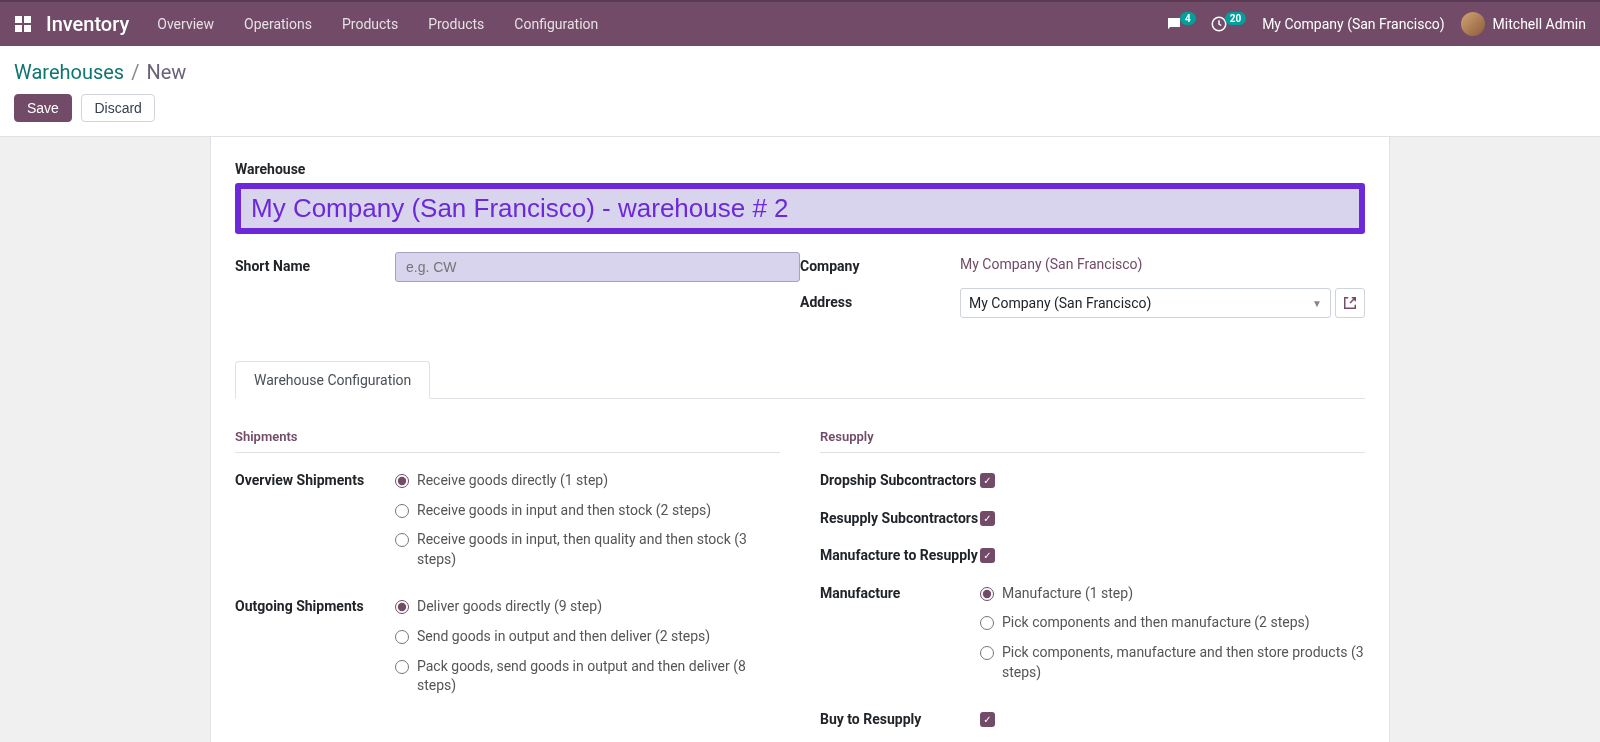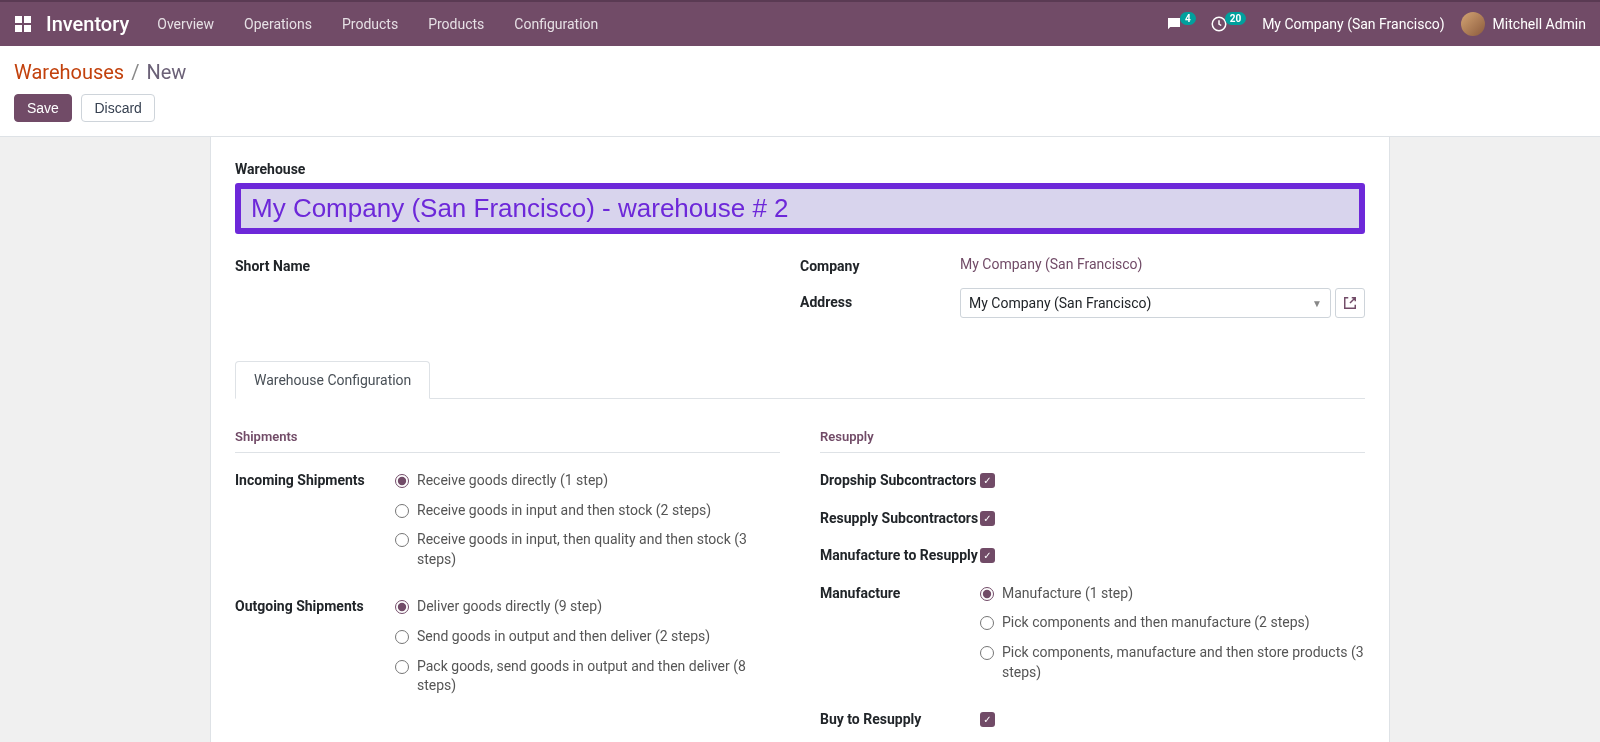--- a/index.html
+++ b/index.html
@@ -12,21 +12,21 @@
 .nav-item { padding: 6px 14px; color: #e6e0e5; cursor: pointer; font-size: 14px; border-radius: 3px; }
 .topbar-right { margin-left: auto; display: flex; align-items: center; gap: 16px; }
 .systray { display: flex; align-items: center; gap: 14px; }
 .badge-group { position: relative; display: flex; align-items: center; }
 .badge { background: #00a09d; color: #fff; font-size: 10px; font-weight: 700; border-radius: 9px; padding: 1px 5px; margin-left: -3px; position: relative; top: -6px; }
 .company-switch { color: #fff; font-size: 14px; }
 .avatar { width: 24px; height: 24px; border-radius: 50%; background: linear-gradient(135deg,#d4a574,#8b5a3c); display: inline-block; }
 .user { display: flex; align-items: center; gap: 8px; }
 .crumbs { background: #fff; padding: 14px 14px 0 14px; }
 .crumb-row { font-size: 20px; color: #6b6177; }
-.crumb-link { color: #c2410c; text-decoration: none; }
+.crumb-link { color: #0f766e; text-decoration: none; }
 .crumb-sep { color: #888; margin: 0 2px; }
 .btnbar { padding: 10px 30px 14px 14px; background: #fff; border-bottom: 1px solid #dee2e6; }
 .btn { padding: 5px 12px; font-size: 14px; border-radius: 4px; cursor: pointer; border: 1px solid #ced4da; background: #fff; color: #374151; margin-right: 6px; }
 .btn-primary { background: #714b67; color: #fff; border-color: #714b67; }
 .sheet-wrap { display: flex; justify-content: center; padding: 0; background: #f0f0f0; min-height: calc(100vh - 140px); }
 .sheet { background: #fff; width: 1180px; max-width: 100%; border: 1px solid #dee2e6; border-top: none; padding: 24px 24px 40px 24px; }
 .form-label { font-weight: 700; color: #212529; font-size: 14px; margin-bottom: 6px; display: block; }
 .name-input { width: 100%; font-size: 26px; padding: 4px 10px; border: 6px solid #6d28d9; background: #d8d4ed; color: #6d28d9; border-radius: 3px; }
 .form-grid { display: grid; grid-template-columns: 1fr 1fr; margin-top: 18px; }
 .field-row { display: flex; align-items: flex-start; margin-bottom: 14px; }
@@ -116,20 +116,23 @@
   <div class="sheet">
 
     <label class="form-label">Warehouse</label>
     <input class="name-input" value="My Company (San Francisco) - warehouse # 2" style="">
 
     <div class="form-grid">
 
       <div>
         <div class="field-row">
           <div class="lbl">Short Name</div>
+          <div class="val">
+            <input class="text-input" placeholder="e.g. CW" style="">
+          </div>
         </div>
       </div>
 
       <div>
         <div class="field-row">
           <div class="lbl">Company</div>
           <div class="val">
             <span class="link-val">My Company (San Francisco)</span>
           </div>
         </div>
@@ -157,21 +160,21 @@
       <div class="tab">Warehouse Configuration</div>
     </div>
 
     
     <div class="config-grid">
 
       <div>
         <div class="section-title">Shipments</div>
 
         <div class="cfg-row">
-          <div class="lbl">Incoming Shipments</div>
+          <div class="lbl">Overview Shipments</div>
           <div class="val">
             <label class="radio-opt">
               <input type="radio" name="in" checked="" style="">
               <span>Receive goods directly (1 step)</span>
             </label>
             <label class="radio-opt">
               <input type="radio" name="in" style="">
               <span>Receive goods in input and then stock (2 steps)</span>
             </label>
             <label class="radio-opt">

